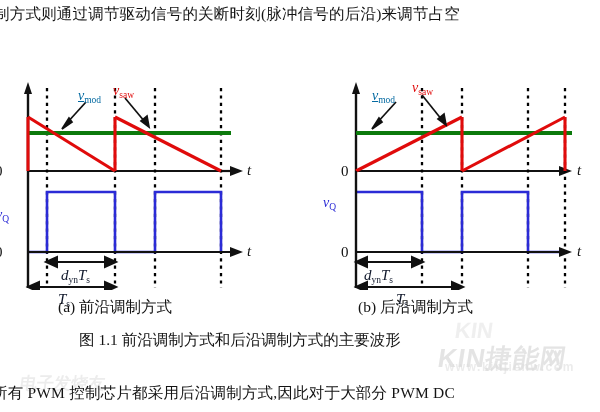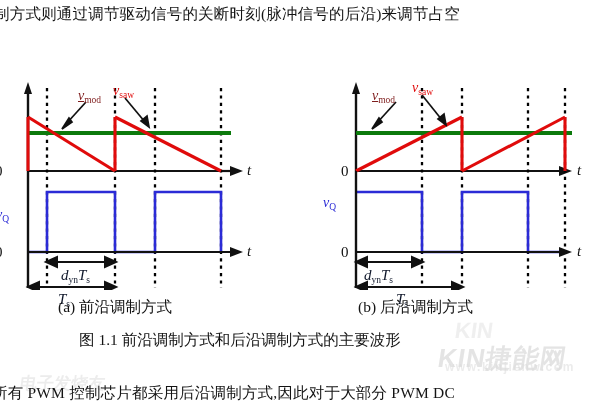--- a/index.html
+++ b/index.html
@@ -37,21 +37,21 @@
   .mlab{
     position:absolute;
     font-family:"Liberation Serif", serif;
     font-style:italic;
     font-size:14px;
     white-space:nowrap;
     line-height:1;
   }
   .mlab sub{font-style:normal;font-size:9.5px;vertical-align:baseline;position:relative;top:3px;}
   .mlab i{font-style:italic;}
-  .green{color:#7f1d1d;text-decoration:underline;}
+  .green{color:#0369a1;text-decoration:underline;}
   .red{color:#e00b0b;}
   .blue{color:#2b2bd6;}
   .black{color:#0f172a;}
   .zero{
     position:absolute;
     font-family:"Liberation Serif", serif;
     font-size:15px;
     color:#111;
     line-height:1;
   }

